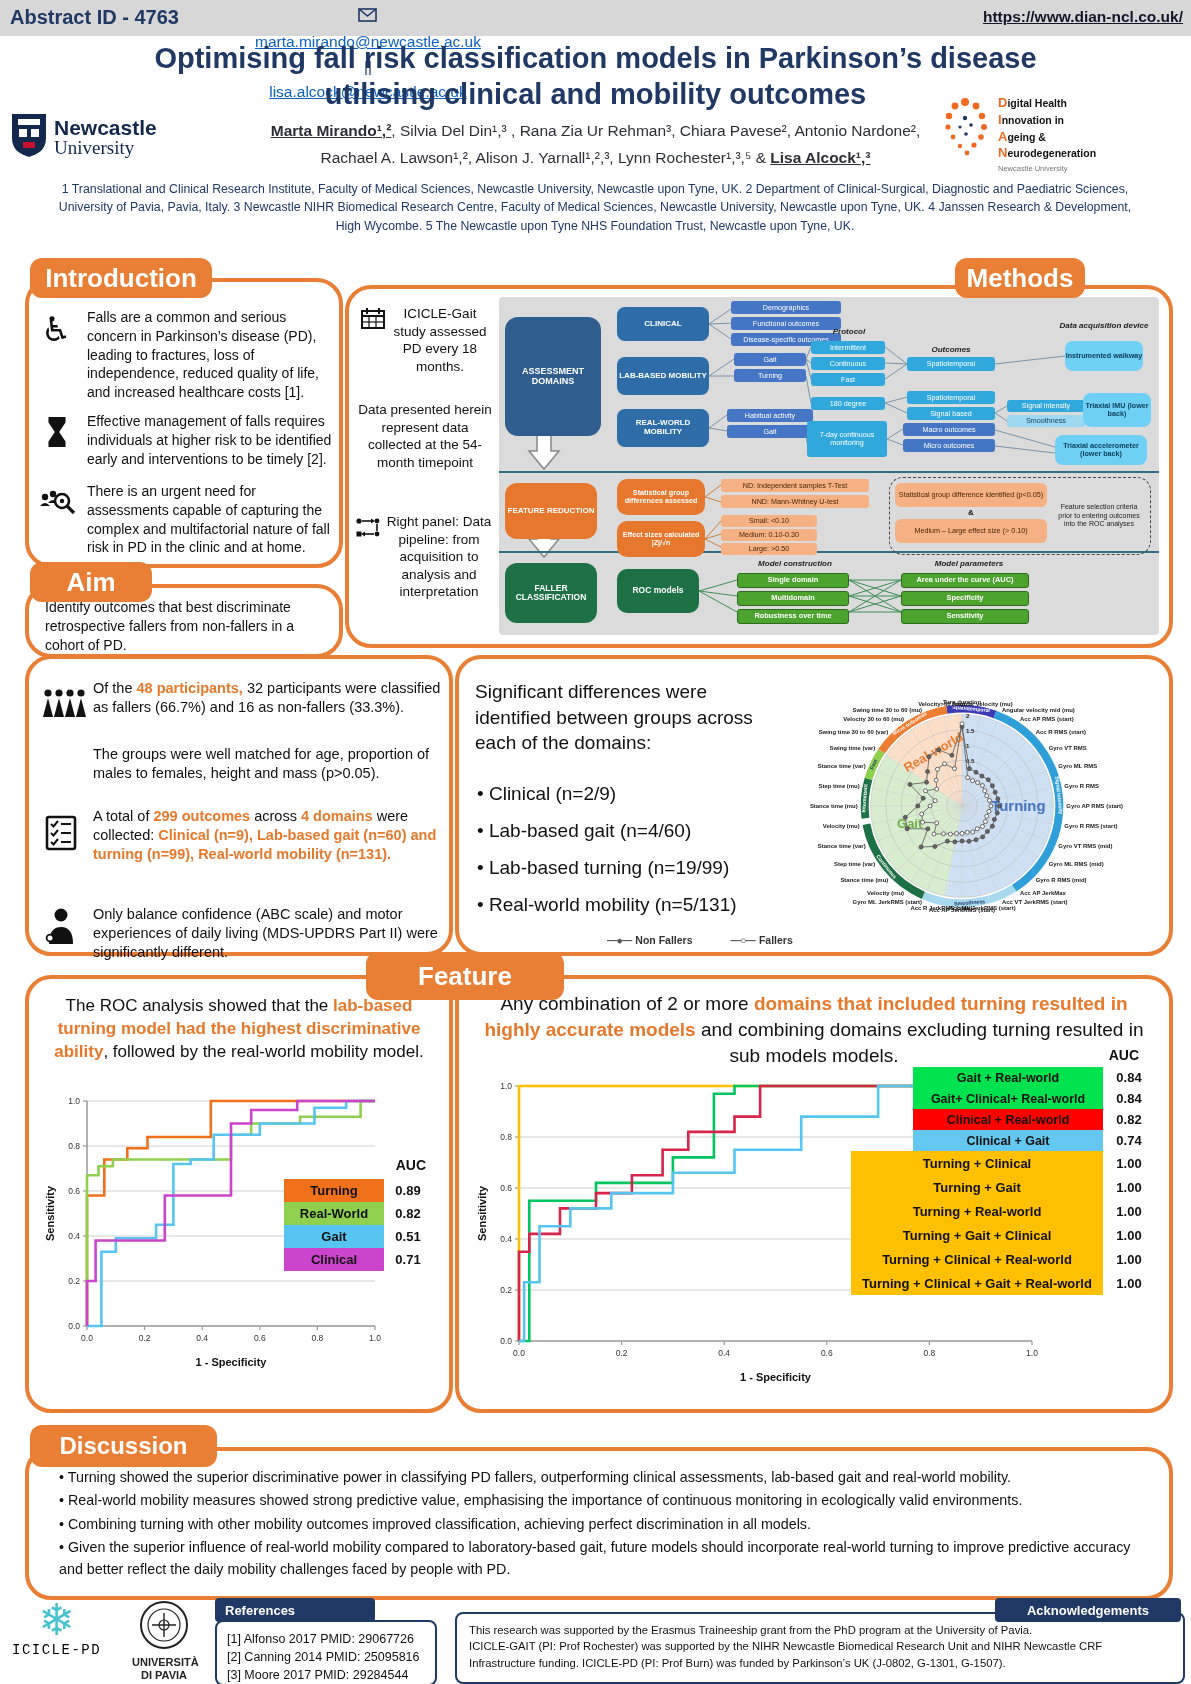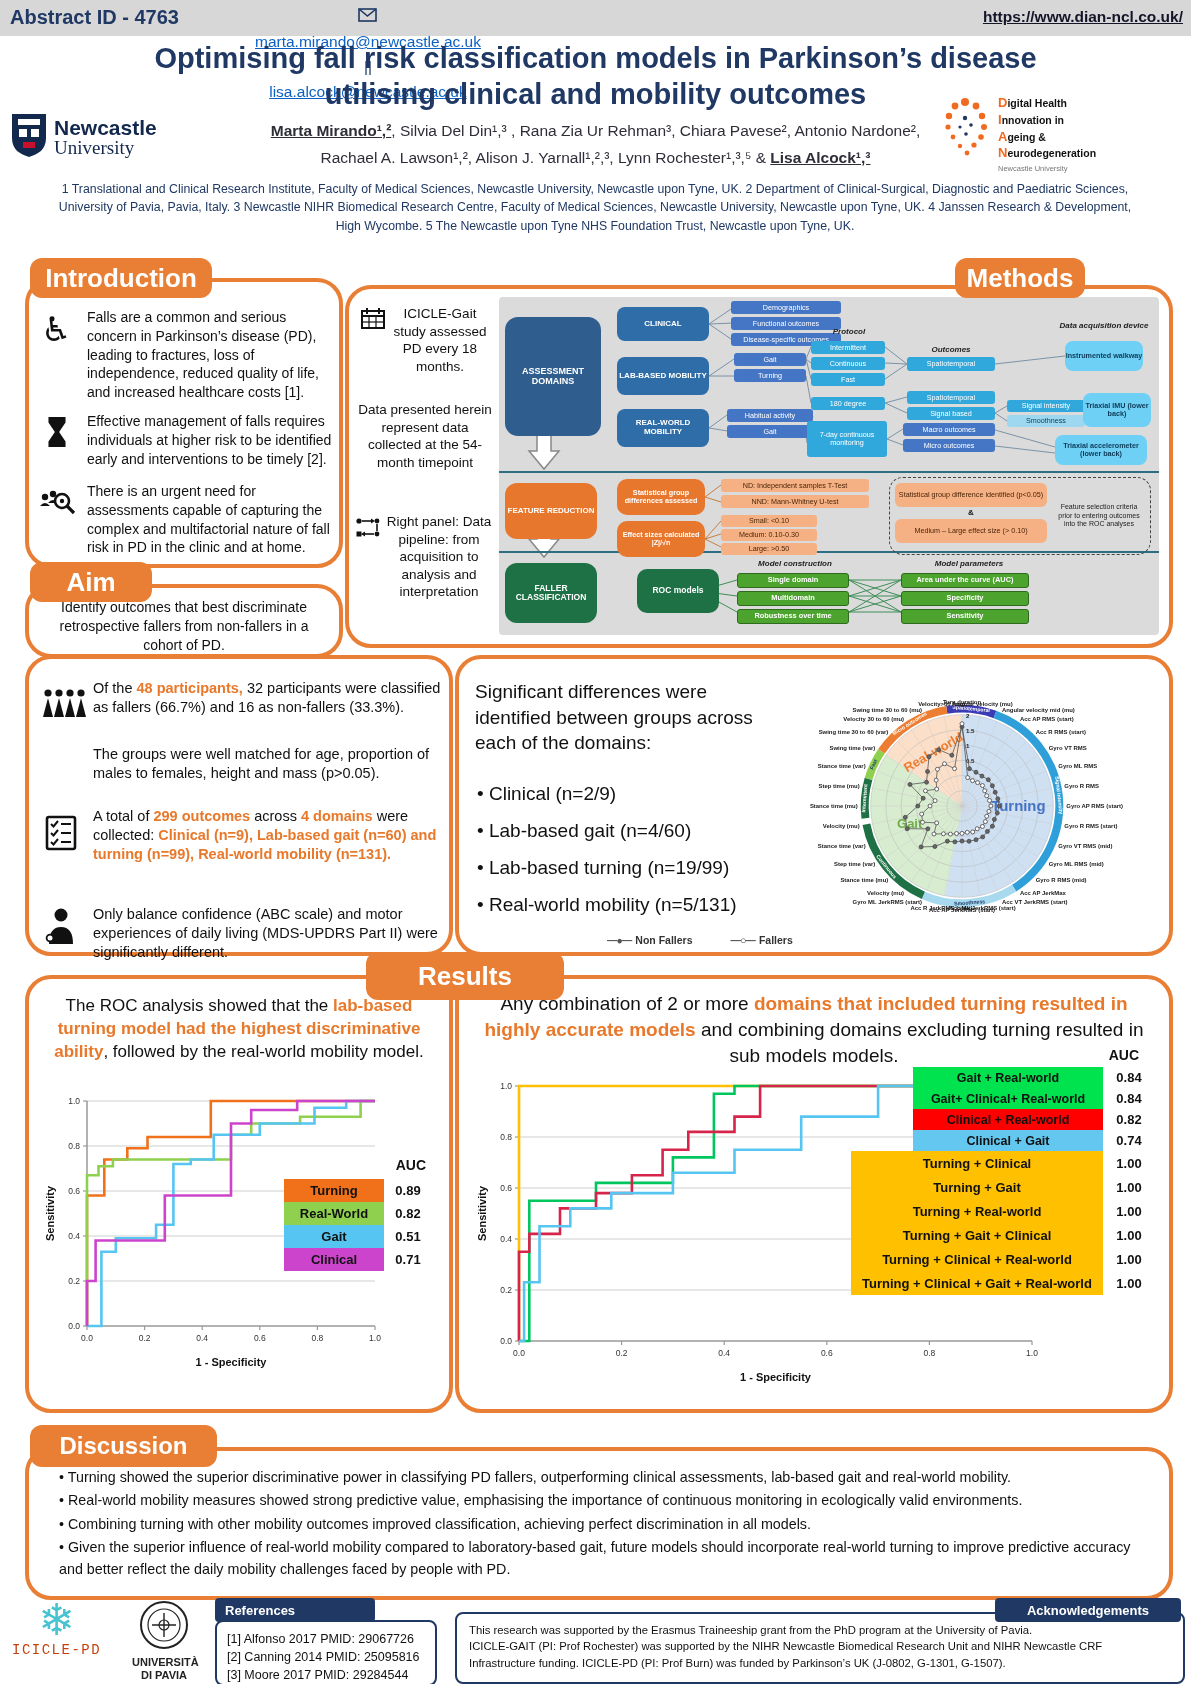--- a/index.html
+++ b/index.html
@@ -79,21 +79,21 @@
   .disc-list div{margin-bottom:2px;}
   .disc-list div::before{content:"•  ";}
   
   .ftab{position:absolute;background:#1F3864;color:#fff;font-weight:bold;font-size:13px;
     display:flex;align-items:center;border-radius:4px;z-index:5;padding:0 10px;height:24px;}
   .fbox{position:absolute;border:2.5px solid #1F3864;border-radius:8px;background:#fff;z-index:2;}
   .ref-list{padding:8px 10px;font-size:12.5px;line-height:1.45;}
   .ack-text{padding:8px 12px;font-size:11.3px;line-height:1.45;}
   .icicle{position:absolute;left:12px;top:1598px;text-align:center;color:#49C3CF;}
   .icicle .flake{font-size:44px;line-height:1;}
-  .icicle .lbl{font-size:14px;letter-spacing:1.5px;color:#c2410c;font-family:"Liberation Mono","DejaVu Sans Mono",monospace;}
+  .icicle .lbl{font-size:14px;letter-spacing:1.5px;color:#000000;font-family:"Liberation Mono","DejaVu Sans Mono",monospace;}
   .pavia{position:absolute;left:132px;top:1600px;width:64px;text-align:center;}
   .pavia .cap{font-size:11px;font-weight:bold;color:#222;line-height:1.2;margin-top:2px;}
   svg text{font-family:"Liberation Sans","DejaVu Sans",sans-serif;}
 </style>
 </head>
 <body>
 
 <div id="poster">
 
   <div class="topbar">
@@ -191,21 +191,21 @@
           <circle cx="23" cy="13" r="7" fill="#fff" stroke="#111" stroke-width="2.6"></circle>
           <circle cx="23" cy="13" r="2.2" fill="#111"></circle>
           <line x1="28" y1="18" x2="35" y2="25" stroke="#111" stroke-width="3.2"></line>
         </svg>
     </span>
     <div class="ib" style="top:200px;">There is an urgent need for assessments capable of capturing the complex and multifactorial nature of fall risk in PD in the clinic and at home.</div>
   </div>
 
   <div class="badge" style="left:30px;top:562px;width:122px;height:40px;">Aim</div>
   <div class="obox" style="left:25px;top:584px;width:310px;height:66px;">
-    <div style="padding:10px 16px;font-size:14px;line-height:1.35;text-align:center;">Identify outcomes that best discriminate retrospective fallers from non-fallers in a cohort of PD.</div>
+    <div style="padding:10px 16px;font-size:14px;line-height:1.35;">Identify outcomes that best discriminate retrospective fallers from non-fallers in a cohort of PD.</div>
   </div>
 
   <div class="badge" style="left:955px;top:258px;width:130px;height:40px;">Methods</div>
   <div class="obox" style="left:345px;top:285px;width:820px;height:355px;">
     <span class="icon" style="left:12px;top:18px;">
       <svg width="24" height="23" viewBox="0 0 24 23">
           <rect x="1" y="4" width="22" height="17" fill="none" stroke="#111" stroke-width="2"></rect>
           <line x1="6" y1="1" x2="6" y2="7" stroke="#111" stroke-width="2"></line>
           <line x1="18" y1="1" x2="18" y2="7" stroke="#111" stroke-width="2"></line>
           <line x1="1" y1="9" x2="23" y2="9" stroke="#111" stroke-width="2"></line>
@@ -329,21 +329,21 @@
       <div class="dashedbox" style="left:390px;top:180px;width:250px;height:66px;">
         <div style="width:152px;display:flex;flex-direction:column;gap:2px;">
           <div class="c lor" style="height:24px;border-radius:6px;">Statistical group difference identified (p&lt;0.05)</div>
           <div style="text-align:center;font-weight:bold;font-size:8px;line-height:1;">&amp;</div>
           <div class="c lor" style="height:24px;border-radius:6px;">Medium – Large effect size (&gt; 0.10)</div>
         </div>
         <div style="flex:1;display:flex;align-items:center;text-align:center;font-size:7px;line-height:1.25;color:#222;">Feature selection criteria prior to entering outcomes into the ROC analyses</div>
       </div>
 
       <div class="pos c gr" style="left:6px;top:266px;width:92px;height:60px;border-radius:12px;">FALLER CLASSIFICATION</div>
-      <div class="pos c gr" style="left:118px;top:272px;width:82px;height:44px;margin-left:20px;">ROC models</div>
+      <div class="pos c gr" style="left:118px;top:272px;width:82px;height:44px;">ROC models</div>
       <div class="dlbl" style="left:246px;top:262px;width:100px;">Model construction</div>
       <div class="vl" style="left:238px;top:276px;width:112px;">
 
       <div class="c lgr h13">Single domain</div>
           <div class="c lgr h13">Multidomain</div>
           <div class="c lgr h13">Robustness over time</div>
         </div>
       <div class="dlbl" style="left:420px;top:262px;width:100px;">Model parameters</div>
       <div class="vl" style="left:402px;top:276px;width:128px;">
 
@@ -566,21 +566,21 @@
         <circle cx="175.3" cy="109.0" r="2" fill="#fff" stroke="#444" stroke-width="0.8"></circle>
         <circle cx="182.4" cy="103.5" r="2" fill="#fff" stroke="#444" stroke-width="0.8"></circle>
         <circle cx="192.5" cy="108.4" r="2" fill="#fff" stroke="#444" stroke-width="0.8"></circle>
       </svg>
     <div class="radar-legend">
       <span><span class="mk">—●—</span><span>Non Fallers</span></span>
       <span><span class="mk">—○—</span><span>Fallers</span></span>
     </div>
   </div>
 
-  <div class="badge" style="left:366px;top:952px;width:198px;height:48px;">Results</div>
+  <div class="badge" style="left:366px;top:952px;width:198px;height:48px;">Feature</div>
 
   <div class="obox" style="left:25px;top:975px;width:420px;height:430px;">
     <div class="roc-title" style="left:18px;top:16px;right:18px;font-size:17px;line-height:1.35;"><span>The ROC analysis showed that the </span><span class="hl">lab-based turning model had the highest discriminative ability</span><span>, followed by the real-world mobility model.</span></div>
     <svg class="pos" style="left:12px;top:110px;" width="350" height="285" viewBox="0 0 350 285">
         <line x1="46" y1="192" x2="334" y2="192" stroke="#cfcfcf" stroke-width="1"></line>
         <line x1="46" y1="147" x2="334" y2="147" stroke="#cfcfcf" stroke-width="1"></line>
         <line x1="46" y1="102" x2="334" y2="102" stroke="#cfcfcf" stroke-width="1"></line>
         <line x1="46" y1="56.99999999999999" x2="334" y2="56.99999999999999" stroke="#cfcfcf" stroke-width="1"></line>
         <line x1="46" y1="12" x2="334" y2="12" stroke="#cfcfcf" stroke-width="1"></line>
         <line x1="46" y1="12" x2="46" y2="237" stroke="#999" stroke-width="1.5"></line>

